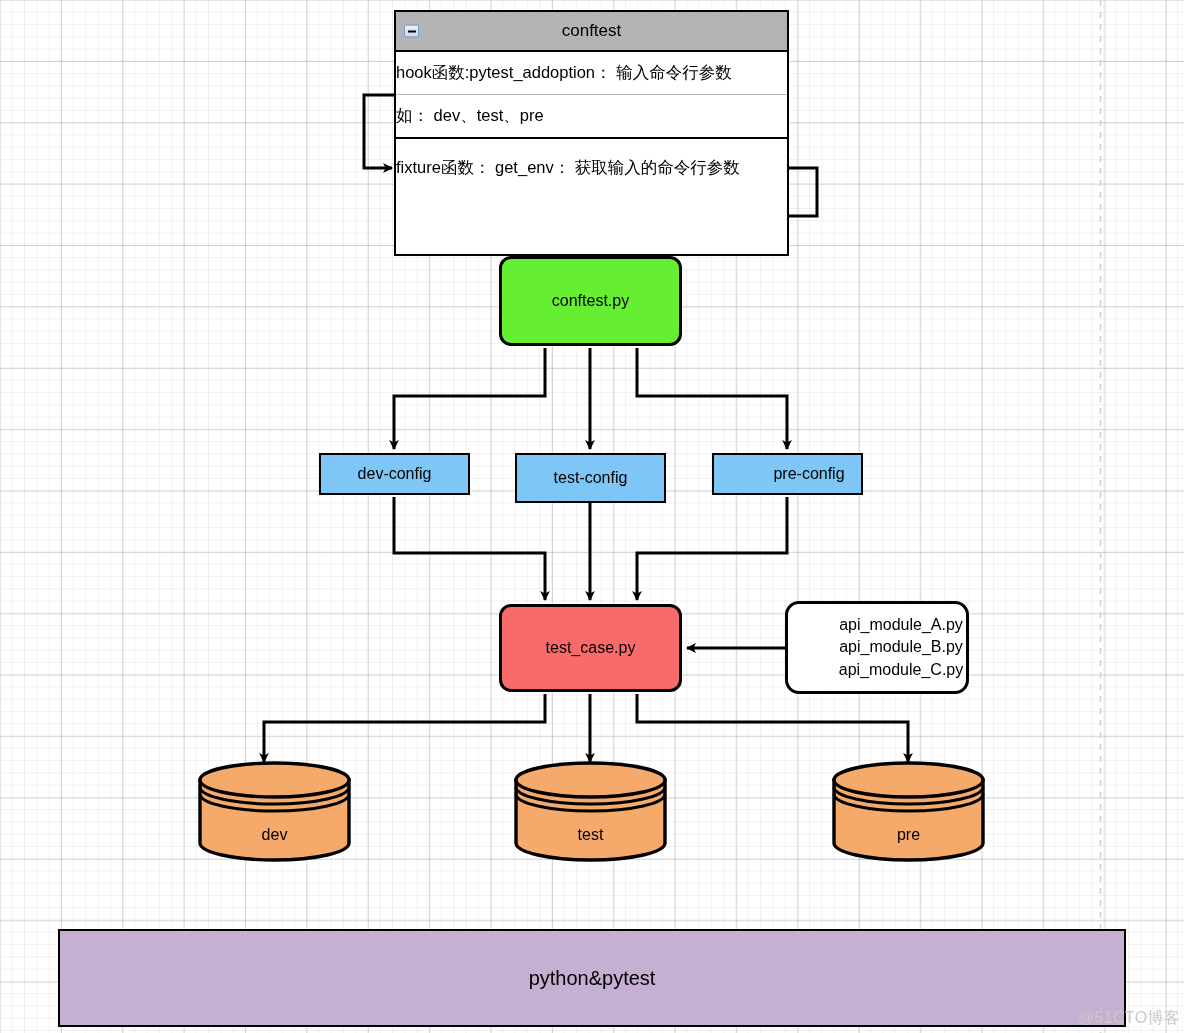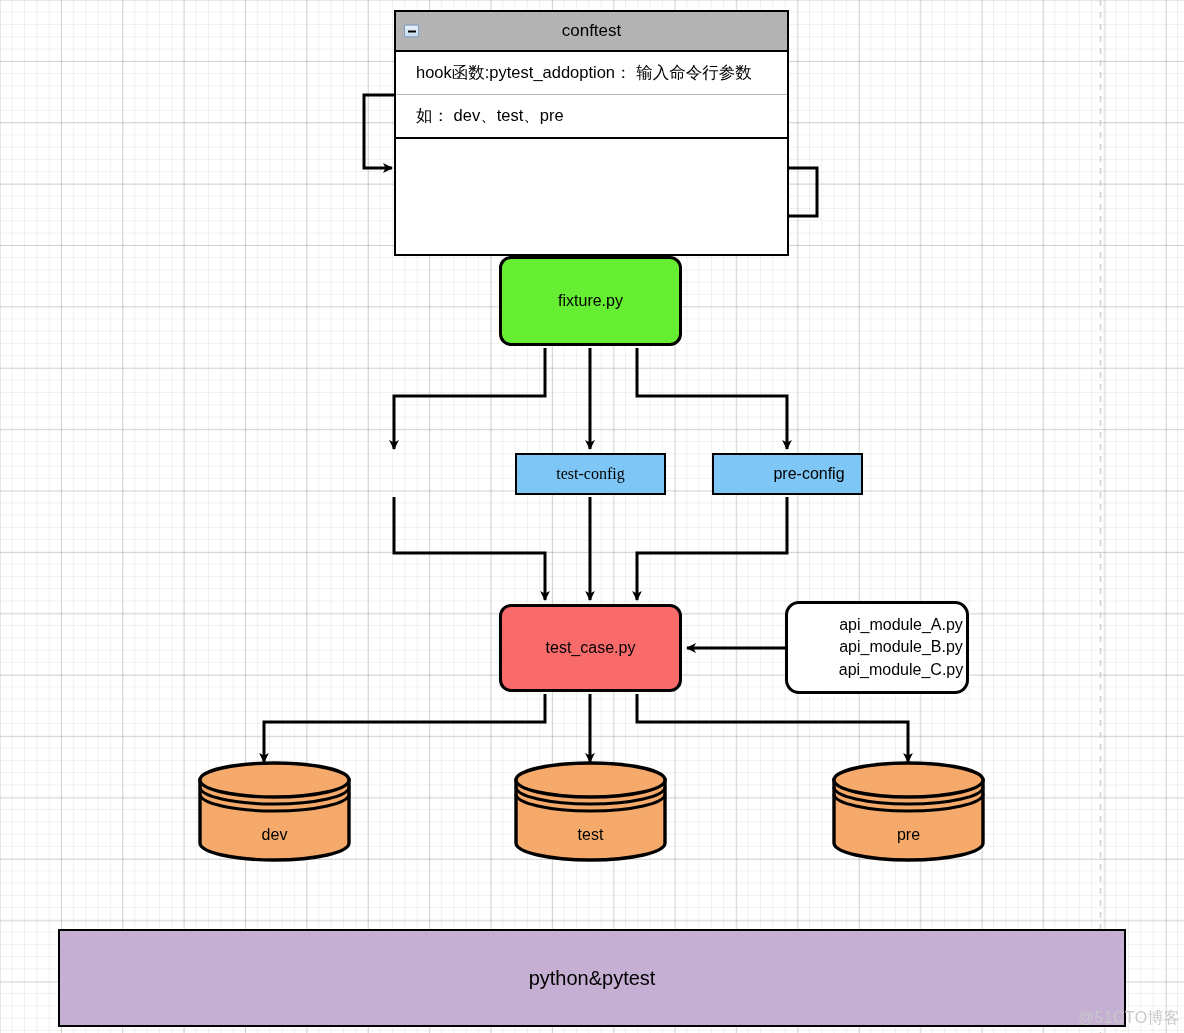--- a/index.html
+++ b/index.html
@@ -86,21 +86,21 @@
     content: "";
     width: 8px;
     height: 2px;
     background: #000000;
   }
   .uml-section {
     box-sizing: border-box;
     flex: none;
     display: flex;
     align-items: center;
-    padding-left: 20px;
+    padding-left: 0;
     font-size: 16.5px;
     color: #000000;
     white-space: nowrap;
   }
   .uml-divider {
     height: 0;
     border-top: 2px solid #000000;
   }
   .uml-thin-divider {
     height: 0;
@@ -209,27 +209,33 @@
       <span>conftest</span>
     </div>
     <div class="uml-section" style="height:42px;">
       <span>hook函数:pytest_addoption： 输入命令行参数</span>
     </div>
     <div class="uml-thin-divider"></div>
     <div class="uml-section" style="height:42px;">
       <span>如： dev、test、pre</span>
     </div>
     <div class="uml-divider"></div>
+    <div class="uml-section" style="height:58px;">
+      <span>fixture函数： get_env： 获取输入的命令行参数</span>
+    </div>
   </div>
 
   <div class="node rounded node-fixture" style="left:499px; top:256px; width:183px; height:90px;">
-    <span>fixture.py</span>
-  </div>
-
-  <div class="node rect node-config" style="left:515px; top:453px; width:151px; height:42px;font-family:Liberation Serif, serif;">
+    <span>conftest.py</span>
+  </div>
+
+  <div class="node rect node-config" style="left:319px; top:453px; width:151px; height:42px;">
+    <span>dev-config</span>
+  </div>
+  <div class="node rect node-config" style="left:515px; top:453px; width:151px; height:50px;">
     <span>test-config</span>
   </div>
   <div class="node rect node-config" style="left:712px; top:453px; width:151px; height:42px;padding-left:43px;">
     <span>pre-config</span>
   </div>
 
   <div class="node rounded node-testcase" style="left:499px; top:604px; width:183px; height:88px;">
     <span>test_case.py</span>
   </div>
 

